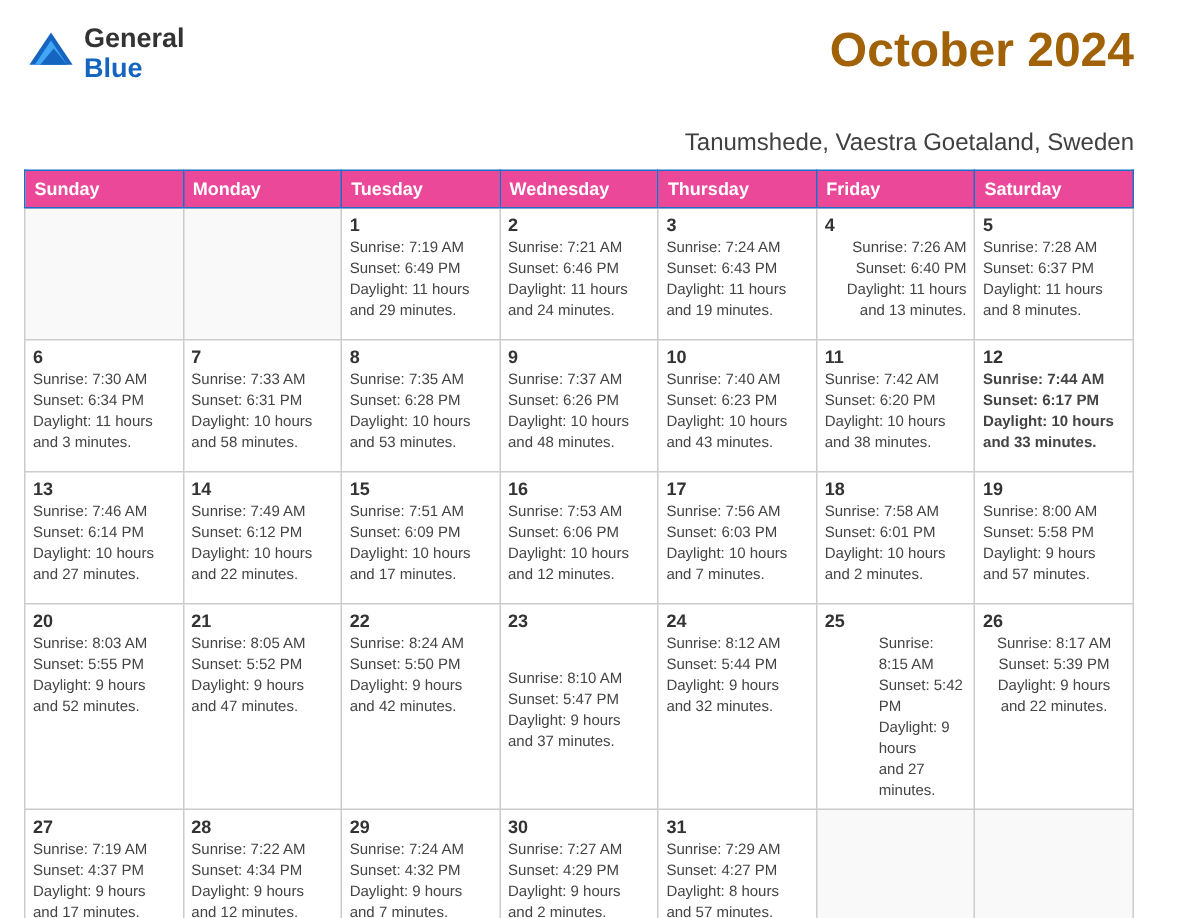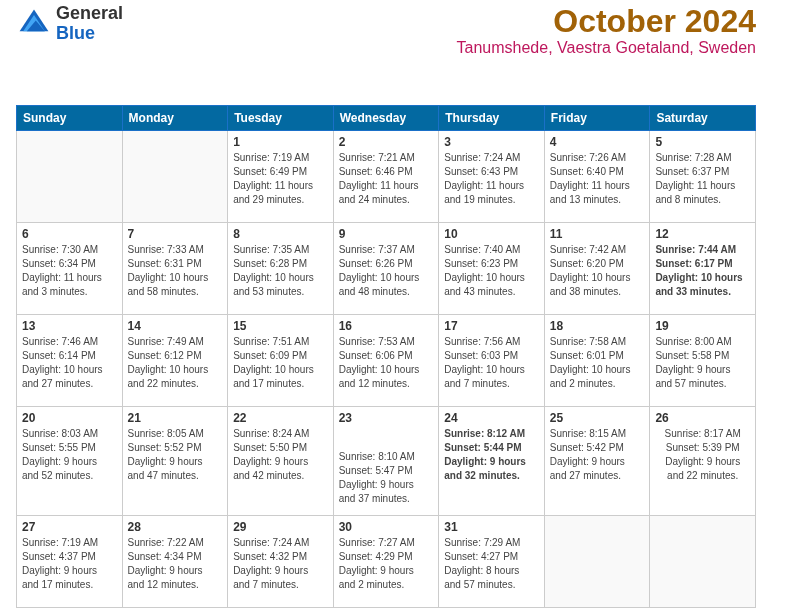--- a/index.html
+++ b/index.html
@@ -6,24 +6,23 @@
     body {
       width: 792px;
       height: 612px;
       font-family: Arial, sans-serif;
       background: #fff;
       overflow: hidden;
     }
     .page {
       width: 772px;
       height: 612px;
-      padding: 4px 16px;
+      padding: 16px 16px;
       display: flex;
       flex-direction: column;
-      gap: 40px;
     }
     .header {
       display: flex;
       justify-content: space-between;
       align-items: flex-start;
       margin-bottom: 8px;
     }
     .logo {
       display: flex;
       align-items: center;
@@ -44,32 +43,33 @@
       text-align: right;
     }
     .main-title {
       font-size: 32px;
       font-weight: bold;
       color: #a16207;
       line-height: 1.1;
     }
     .subtitle {
       font-size: 16px;
-      color: #be185d;
+      color: #404040;
       font-weight: normal;
+      margin-top: 36px;
     }
     .calendar {
       flex: 1;
       border: 1px solid #ccc;
       border-collapse: collapse;
       width: 100%;
       table-layout: fixed;
     }
     .calendar th {
-      background-color: #0369a1;
+      background-color: #ec4899;
       color: #fff;
       text-align: left;
       padding: 5px 6px;
       font-size: 12px;
       border: 1px solid #1a70c8;
     }
     .calendar td {
       border: 1px solid #ccc;
       vertical-align: top;
       padding: 4px 5px;
@@ -155,21 +155,21 @@
           </td>
           <td>
             <span class="day-number">3</span>
             <div class="day-detail" style="white-space: pre-line;">Sunrise: 7:24 AM
 Sunset: 6:43 PM
 Daylight: 11 hours
 and 19 minutes.</div>
           </td>
           <td>
             <span class="day-number">4</span>
-            <div class="day-detail" style="white-space: pre-line;">Sunrise: 7:26 AM
+            <div class="day-detail" style="white-space: pre-line; text-align: right;">Sunrise: 7:26 AM
 Sunset: 6:40 PM
 Daylight: 11 hours
 and 13 minutes.</div>
           </td>
           <td>
             <span class="day-number">5</span>
             <div class="day-detail" style="white-space: pre-line;">Sunrise: 7:28 AM
 Sunset: 6:37 PM
 Daylight: 11 hours
 and 8 minutes.</div>
@@ -301,28 +301,28 @@
           </td>
           <td>
             <span class="day-number">23</span>
             <div class="day-detail" style="white-space: pre-line; margin-top: 25px;">Sunrise: 8:10 AM
 Sunset: 5:47 PM
 Daylight: 9 hours
 and 37 minutes.</div>
           </td>
           <td>
             <span class="day-number">24</span>
-            <div class="day-detail" style="white-space: pre-line; font-weight: bold;">Sunrise: 8:12 AM
+            <div class="day-detail" style="white-space: pre-line;">Sunrise: 8:12 AM
 Sunset: 5:44 PM
 Daylight: 9 hours
 and 32 minutes.</div>
           </td>
           <td>
             <span class="day-number">25</span>
-            <div class="day-detail" style="white-space: pre-line;">Sunrise: 8:15 AM
+            <div class="day-detail" style="white-space: pre-line; margin-left: 36px;">Sunrise: 8:15 AM
 Sunset: 5:42 PM
 Daylight: 9 hours
 and 27 minutes.</div>
           </td>
           <td>
             <span class="day-number">26</span>
             <div class="day-detail" style="white-space: pre-line; text-align: center;">Sunrise: 8:17 AM
 Sunset: 5:39 PM
 Daylight: 9 hours
 and 22 minutes.</div>

